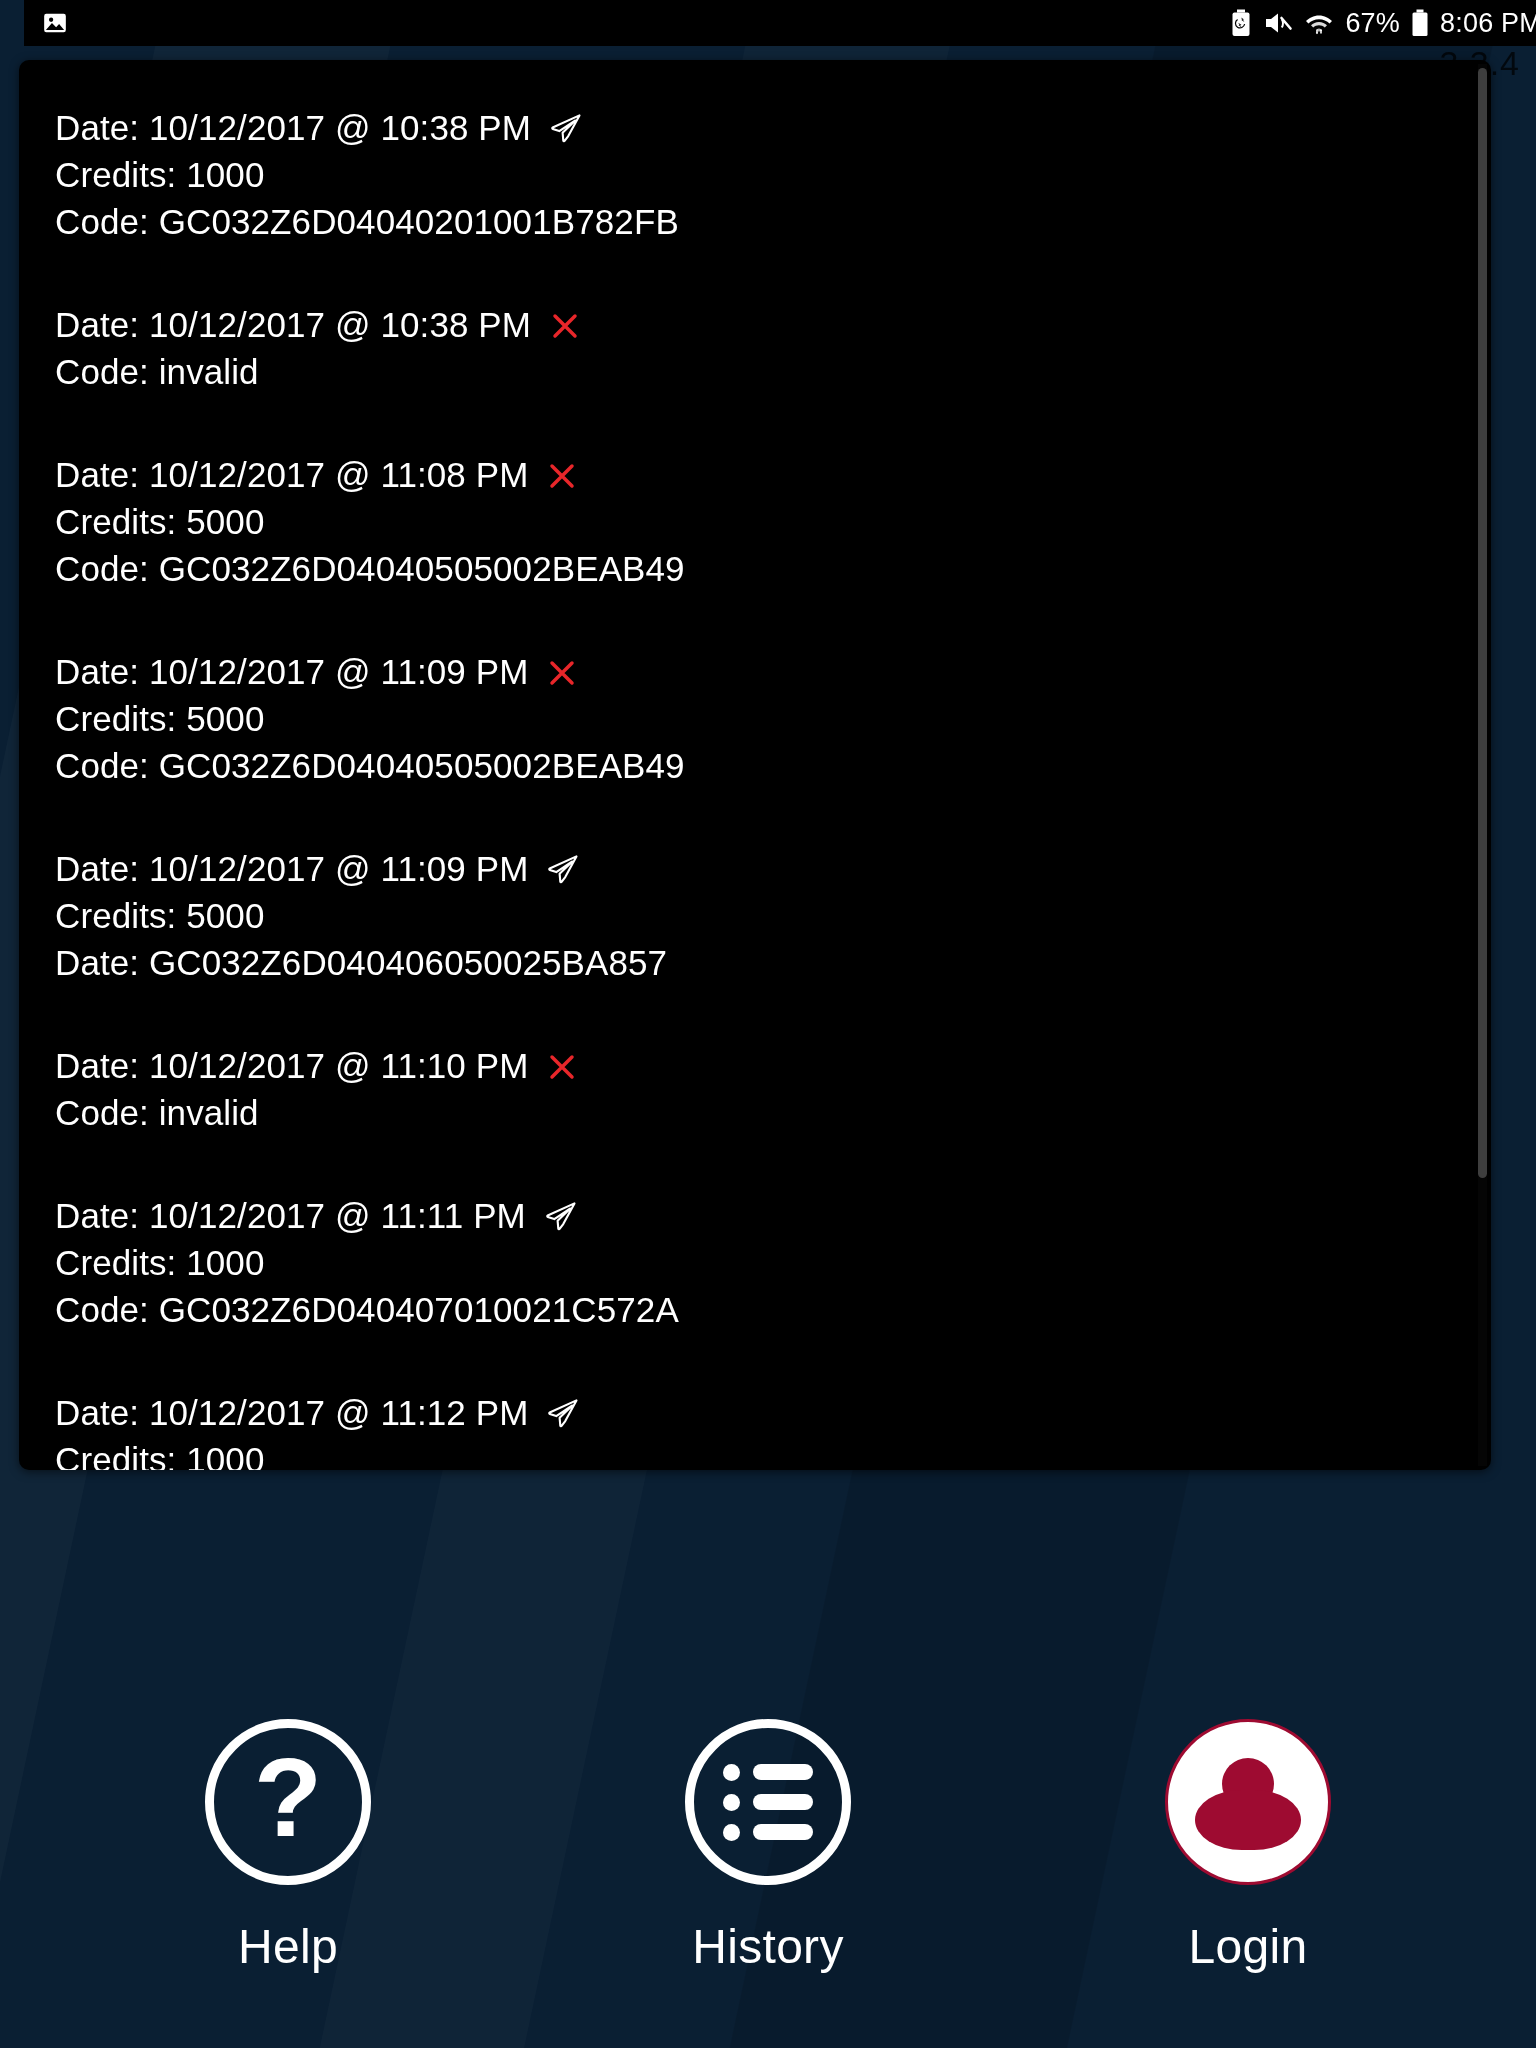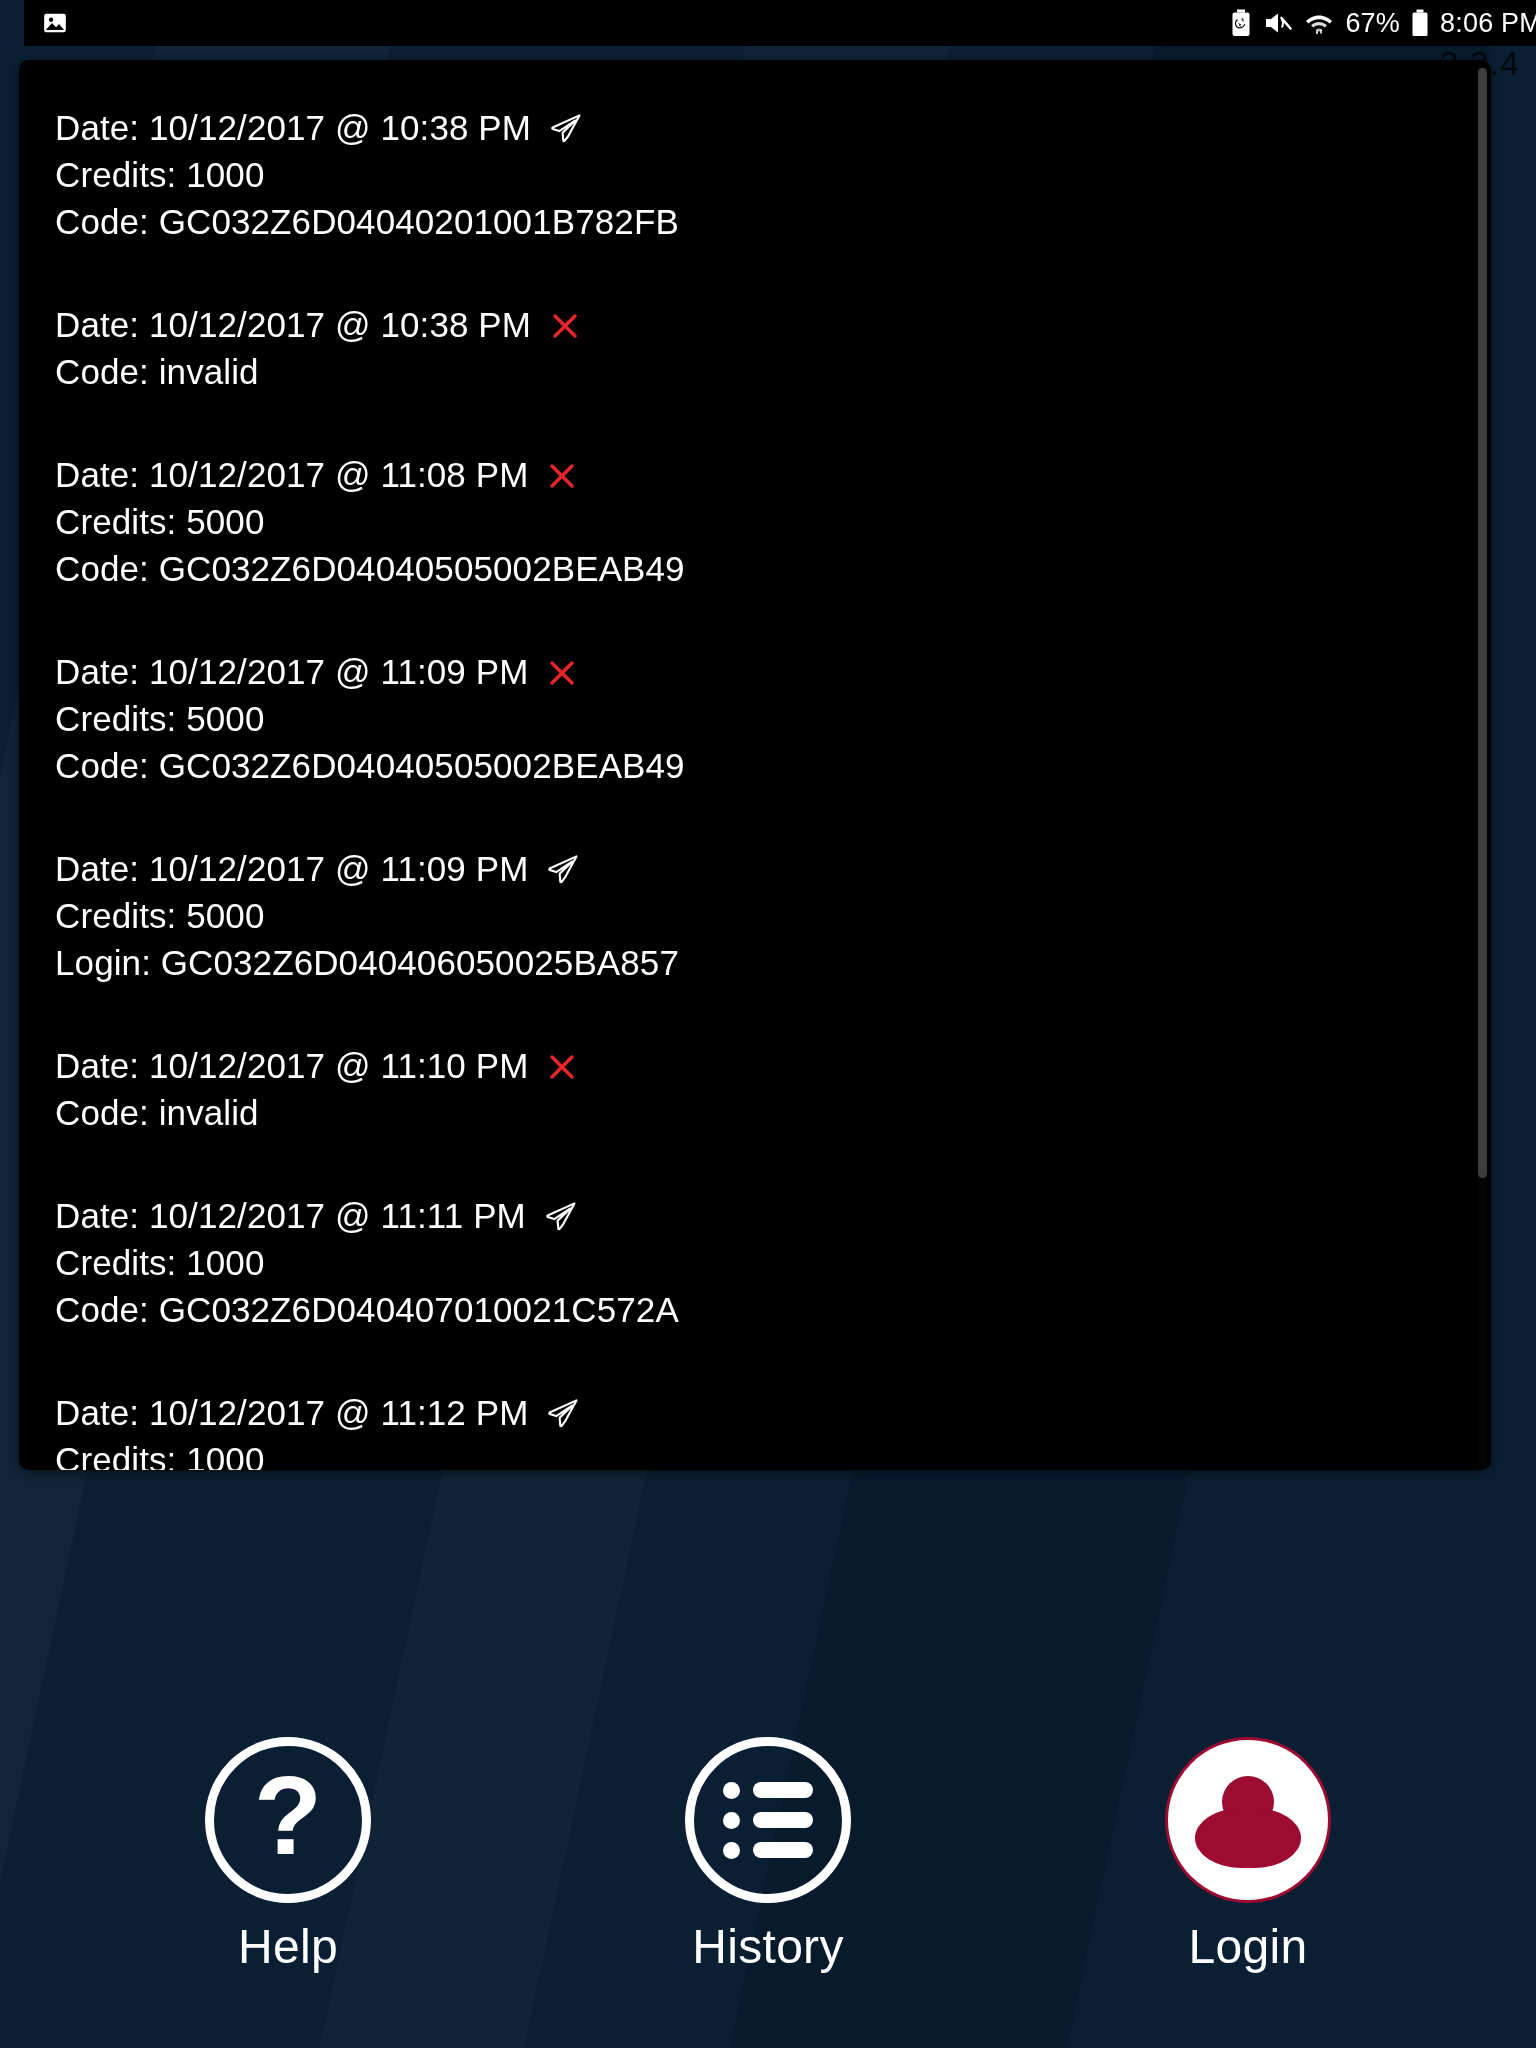--- a/index.html
+++ b/index.html
@@ -111,21 +111,21 @@
   }
   .nav-circle.outline{
     border:9px solid #ffffff;
     background:transparent;
   }
   .nav-circle.filled{
     background:#ffffff;
     border:3px solid #9e0b31;
   }
   .nav-label{
-    margin-top:16px;
+    margin-top:34px;
     color:#ffffff;
     font-size:48px;
     letter-spacing:0.3px;
   }
 
   
   .qmark{
     color:#ffffff; font-size:112px; line-height:1;
     font-weight:bold;
     position:relative; top:-4px;
@@ -269,21 +269,21 @@
         <div class="entry">
           <div class="entry-line entry-date-row">
             <span>Date: 10/12/2017 @ 11:09 PM</span>
             <span class="status-icon">
               <svg width="34" height="34" viewBox="0 0 24 24">
                 <path d="M21.5 2.4 L2.6 10.9 a0.55 0.55 0 0 0 0.05 1.02 l4.6 1.55 L18.6 6.0 L9.6 14.6 l0.5 5.6 a0.5 0.5 0 0 0 0.9 0.25 l2.6-3.5 Z" fill="none" stroke="#ffffff" stroke-width="1.5" stroke-linejoin="round"></path>
               </svg>
             </span>
           </div>
           <div class="entry-line">Credits: 5000</div>
-          <div class="entry-line">Login: GC032Z6D040406050025BA857</div>
+          <div class="entry-line">Date: GC032Z6D040406050025BA857</div>
         </div>
         <div class="entry">
           <div class="entry-line entry-date-row">
             <span>Date: 10/12/2017 @ 11:10 PM</span>
             <span class="status-icon">
               <svg width="32" height="32" viewBox="0 0 24 24">
                 <path d="M4.5 4.5 L19.5 19.5 M19.5 4.5 L4.5 19.5" stroke="#e8262a" stroke-width="2.6" stroke-linecap="round"></path>
               </svg>
             </span>
           </div>

